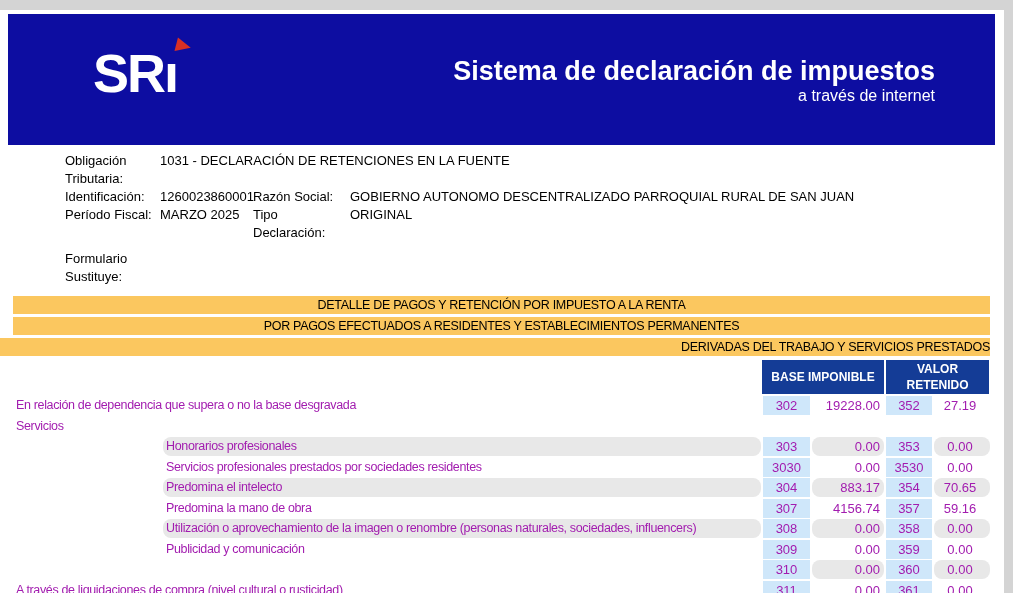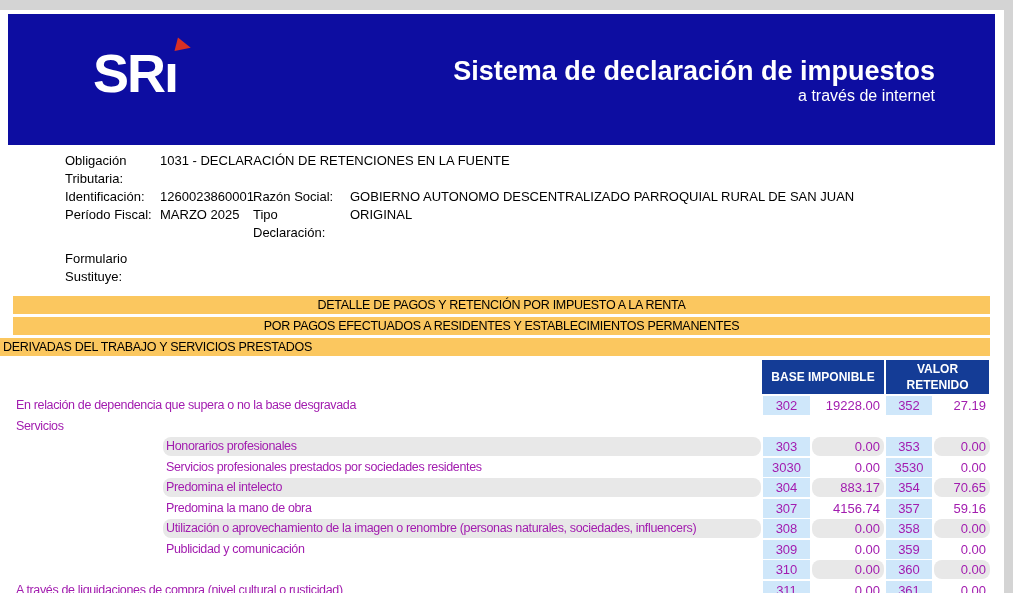--- a/index.html
+++ b/index.html
@@ -26,38 +26,38 @@
   .mc2{width:93px;flex:0 0 93px;}
   .mc3{width:97px;flex:0 0 97px;}
   .mc4{flex:1;}
   .meta-row.formulario{margin-top:8px;}
 
   
   .bar{position:absolute;height:18px;background:#fbc75f;color:#000;
        font-size:12.5px;letter-spacing:-0.3px;line-height:18px;}
   .bar1{left:13px;top:296px;width:977px;text-align:center;}
   .bar2{left:13px;top:317px;width:977px;text-align:center;}
-  .bar3{left:0;top:338px;width:990px;text-align:left;padding-left:3px;box-sizing:border-box;}
+  .bar3{left:0;top:338px;width:990px;text-align:right;padding-left:3px;box-sizing:border-box;}
 
   
   .thead{position:absolute;top:360px;background:#143c96;color:#ffffff;font-weight:bold;
          font-size:12px;text-align:center;box-sizing:border-box;}
   .thead-base{left:762px;width:122px;height:34px;line-height:34px;}
   .thead-valor{left:886px;width:103px;height:34px;line-height:16px;padding:1px 8px;}
 
   
   .rows{position:absolute;left:0;top:396px;width:990px;display:flex;flex-direction:column;gap:1.5px;}
   .trow{position:relative;height:19px;flex:0 0 19px;}
   .cell{position:absolute;top:0;height:19px;line-height:19px;font-size:13px;color:#a21caf;box-sizing:border-box;}
   .cell.label{right:229px;font-size:12.5px;letter-spacing:-0.35px;padding-left:3px;white-space:nowrap;overflow:hidden;}
   .cell.code{background:#cfe7fa;text-align:center;}
   .cell.c1{left:763px;width:47px;}
   .cell.v1{left:812px;width:72px;text-align:right;padding-right:4px;}
   .cell.c2{left:886px;width:46px;}
-  .cell.v2{left:934px;width:56px;text-align:right;padding-right:4px;}
+  .cell.v2{left:934px;width:56px;text-align:center;padding-right:4px;}
   .trow.shaded .label,.trow.shaded .v1,.trow.shaded .v2{background:#e8e8e8;border-radius:8px;}
 </style>
 </head>
 <body>
 
 <div class="page">
   <div class="frame-top"></div>
   <div class="frame-right"></div>
 
   <div class="banner">

